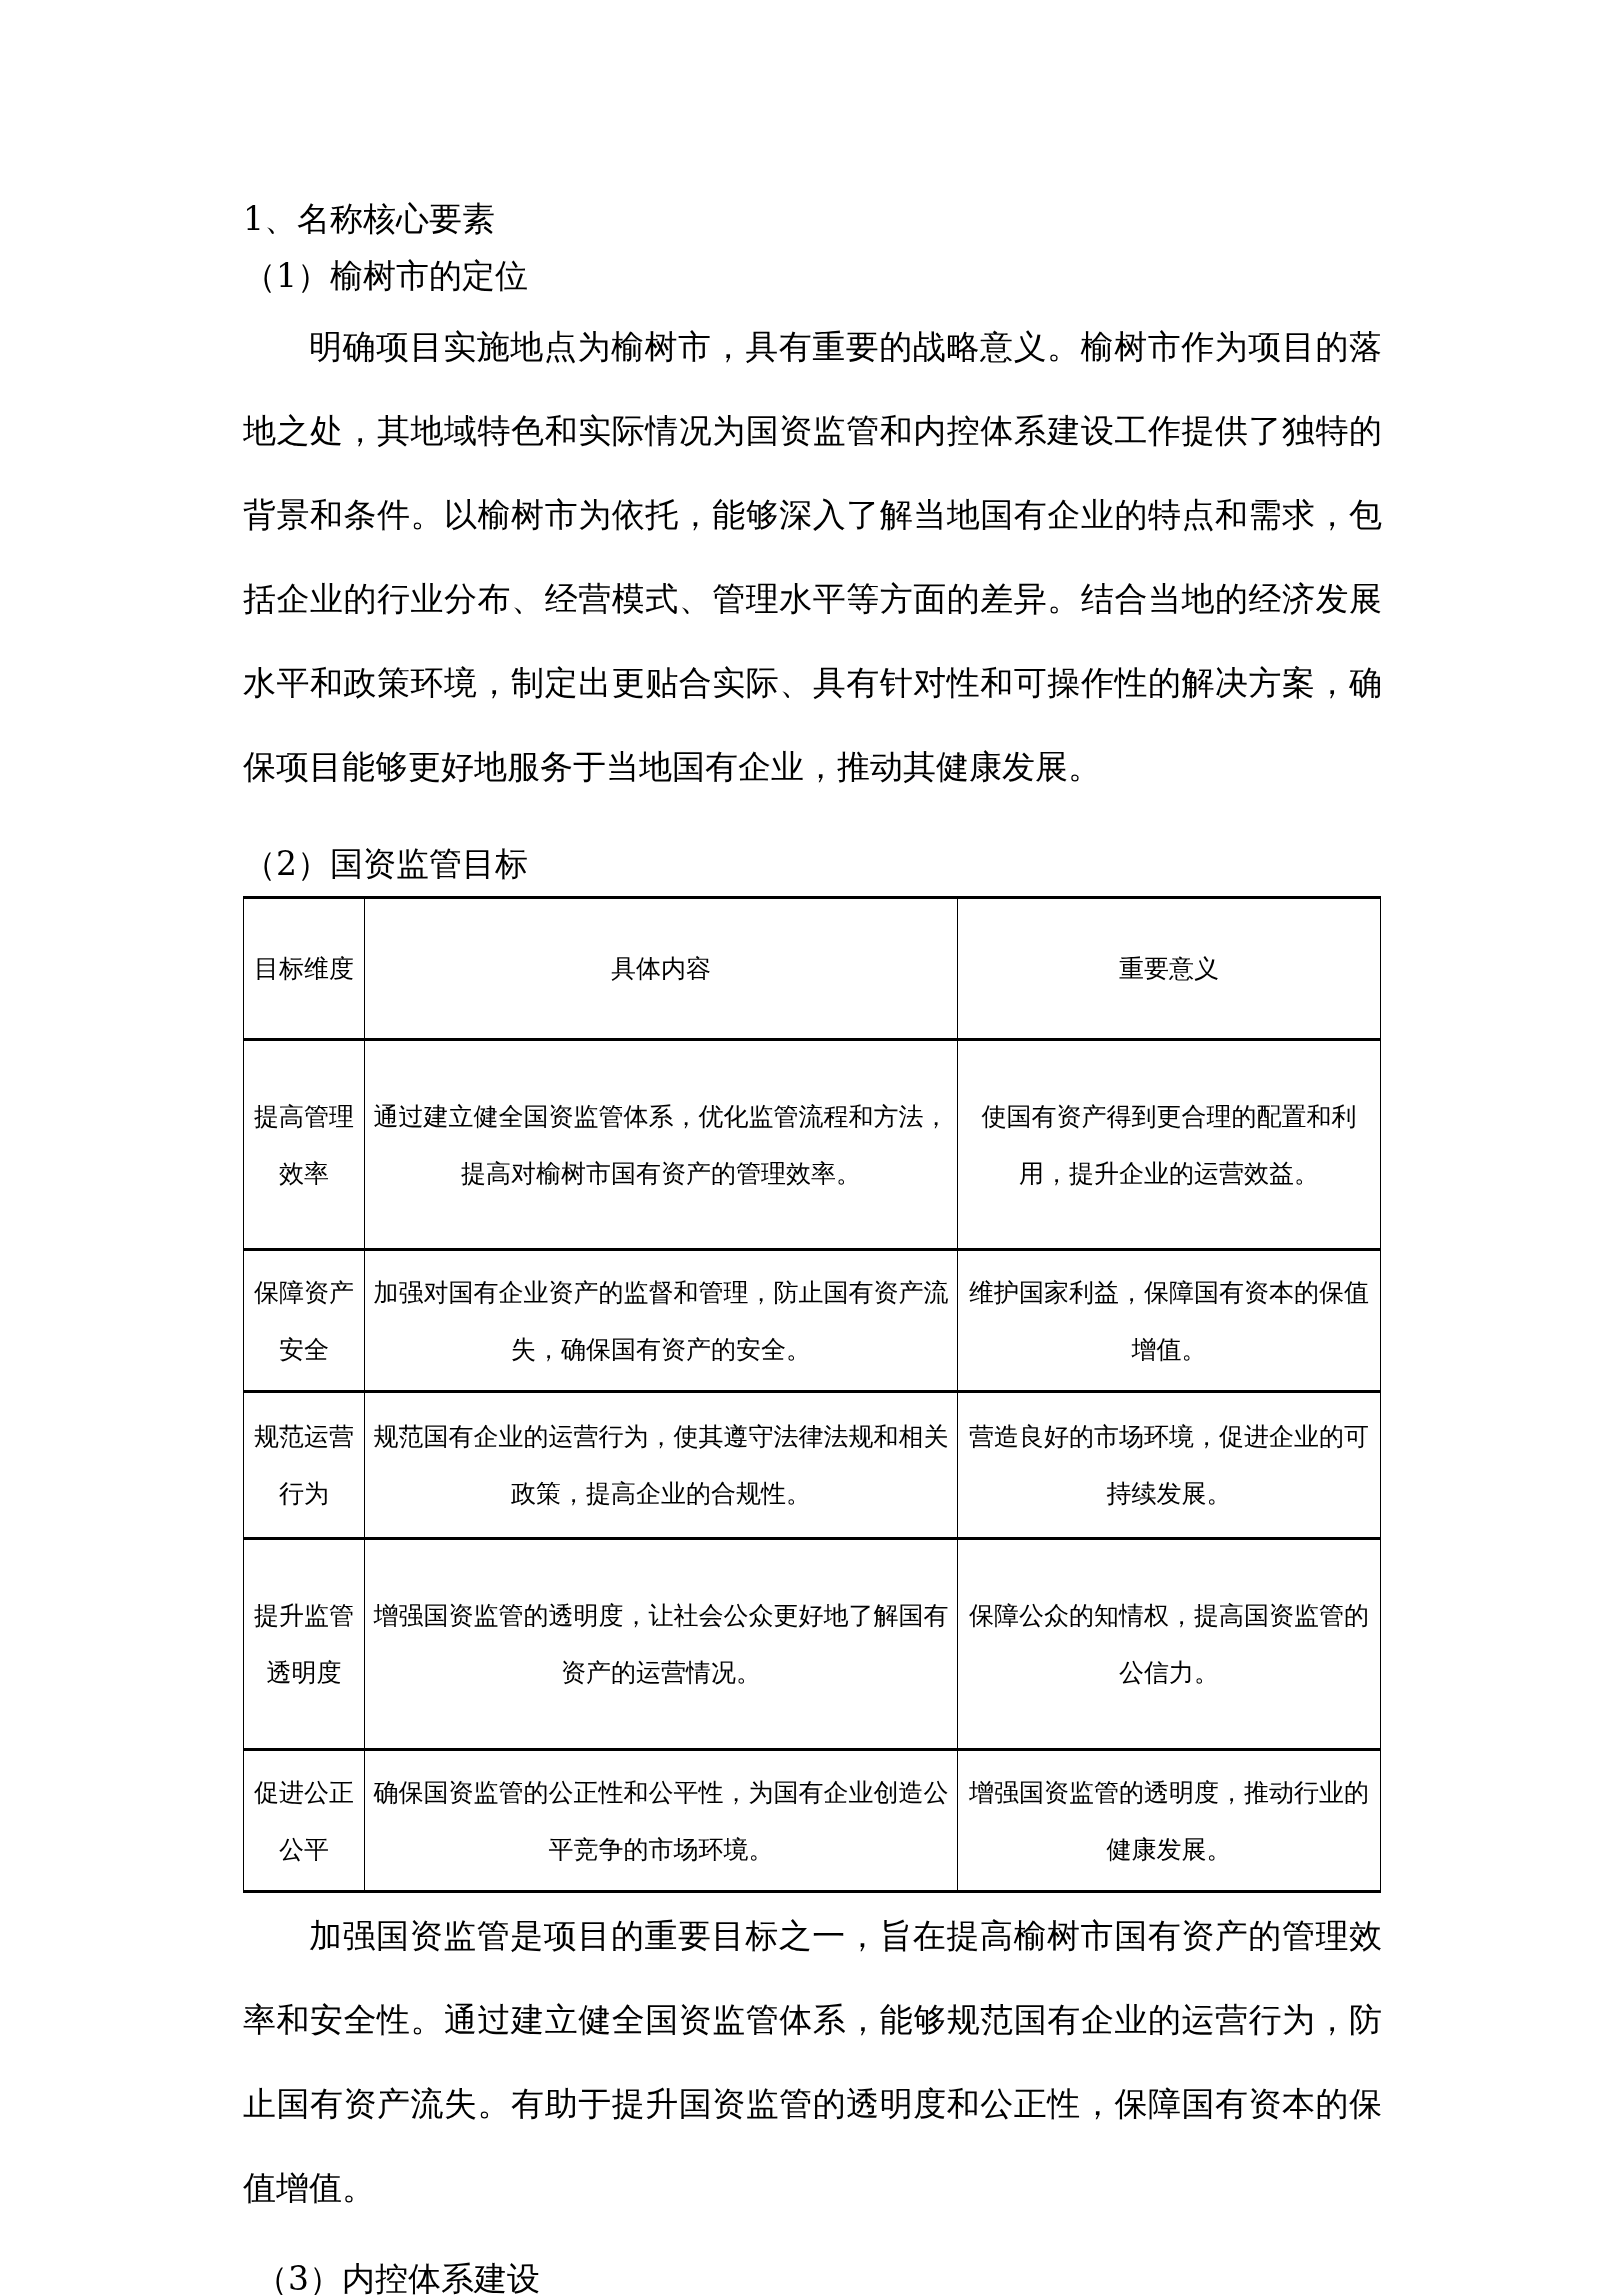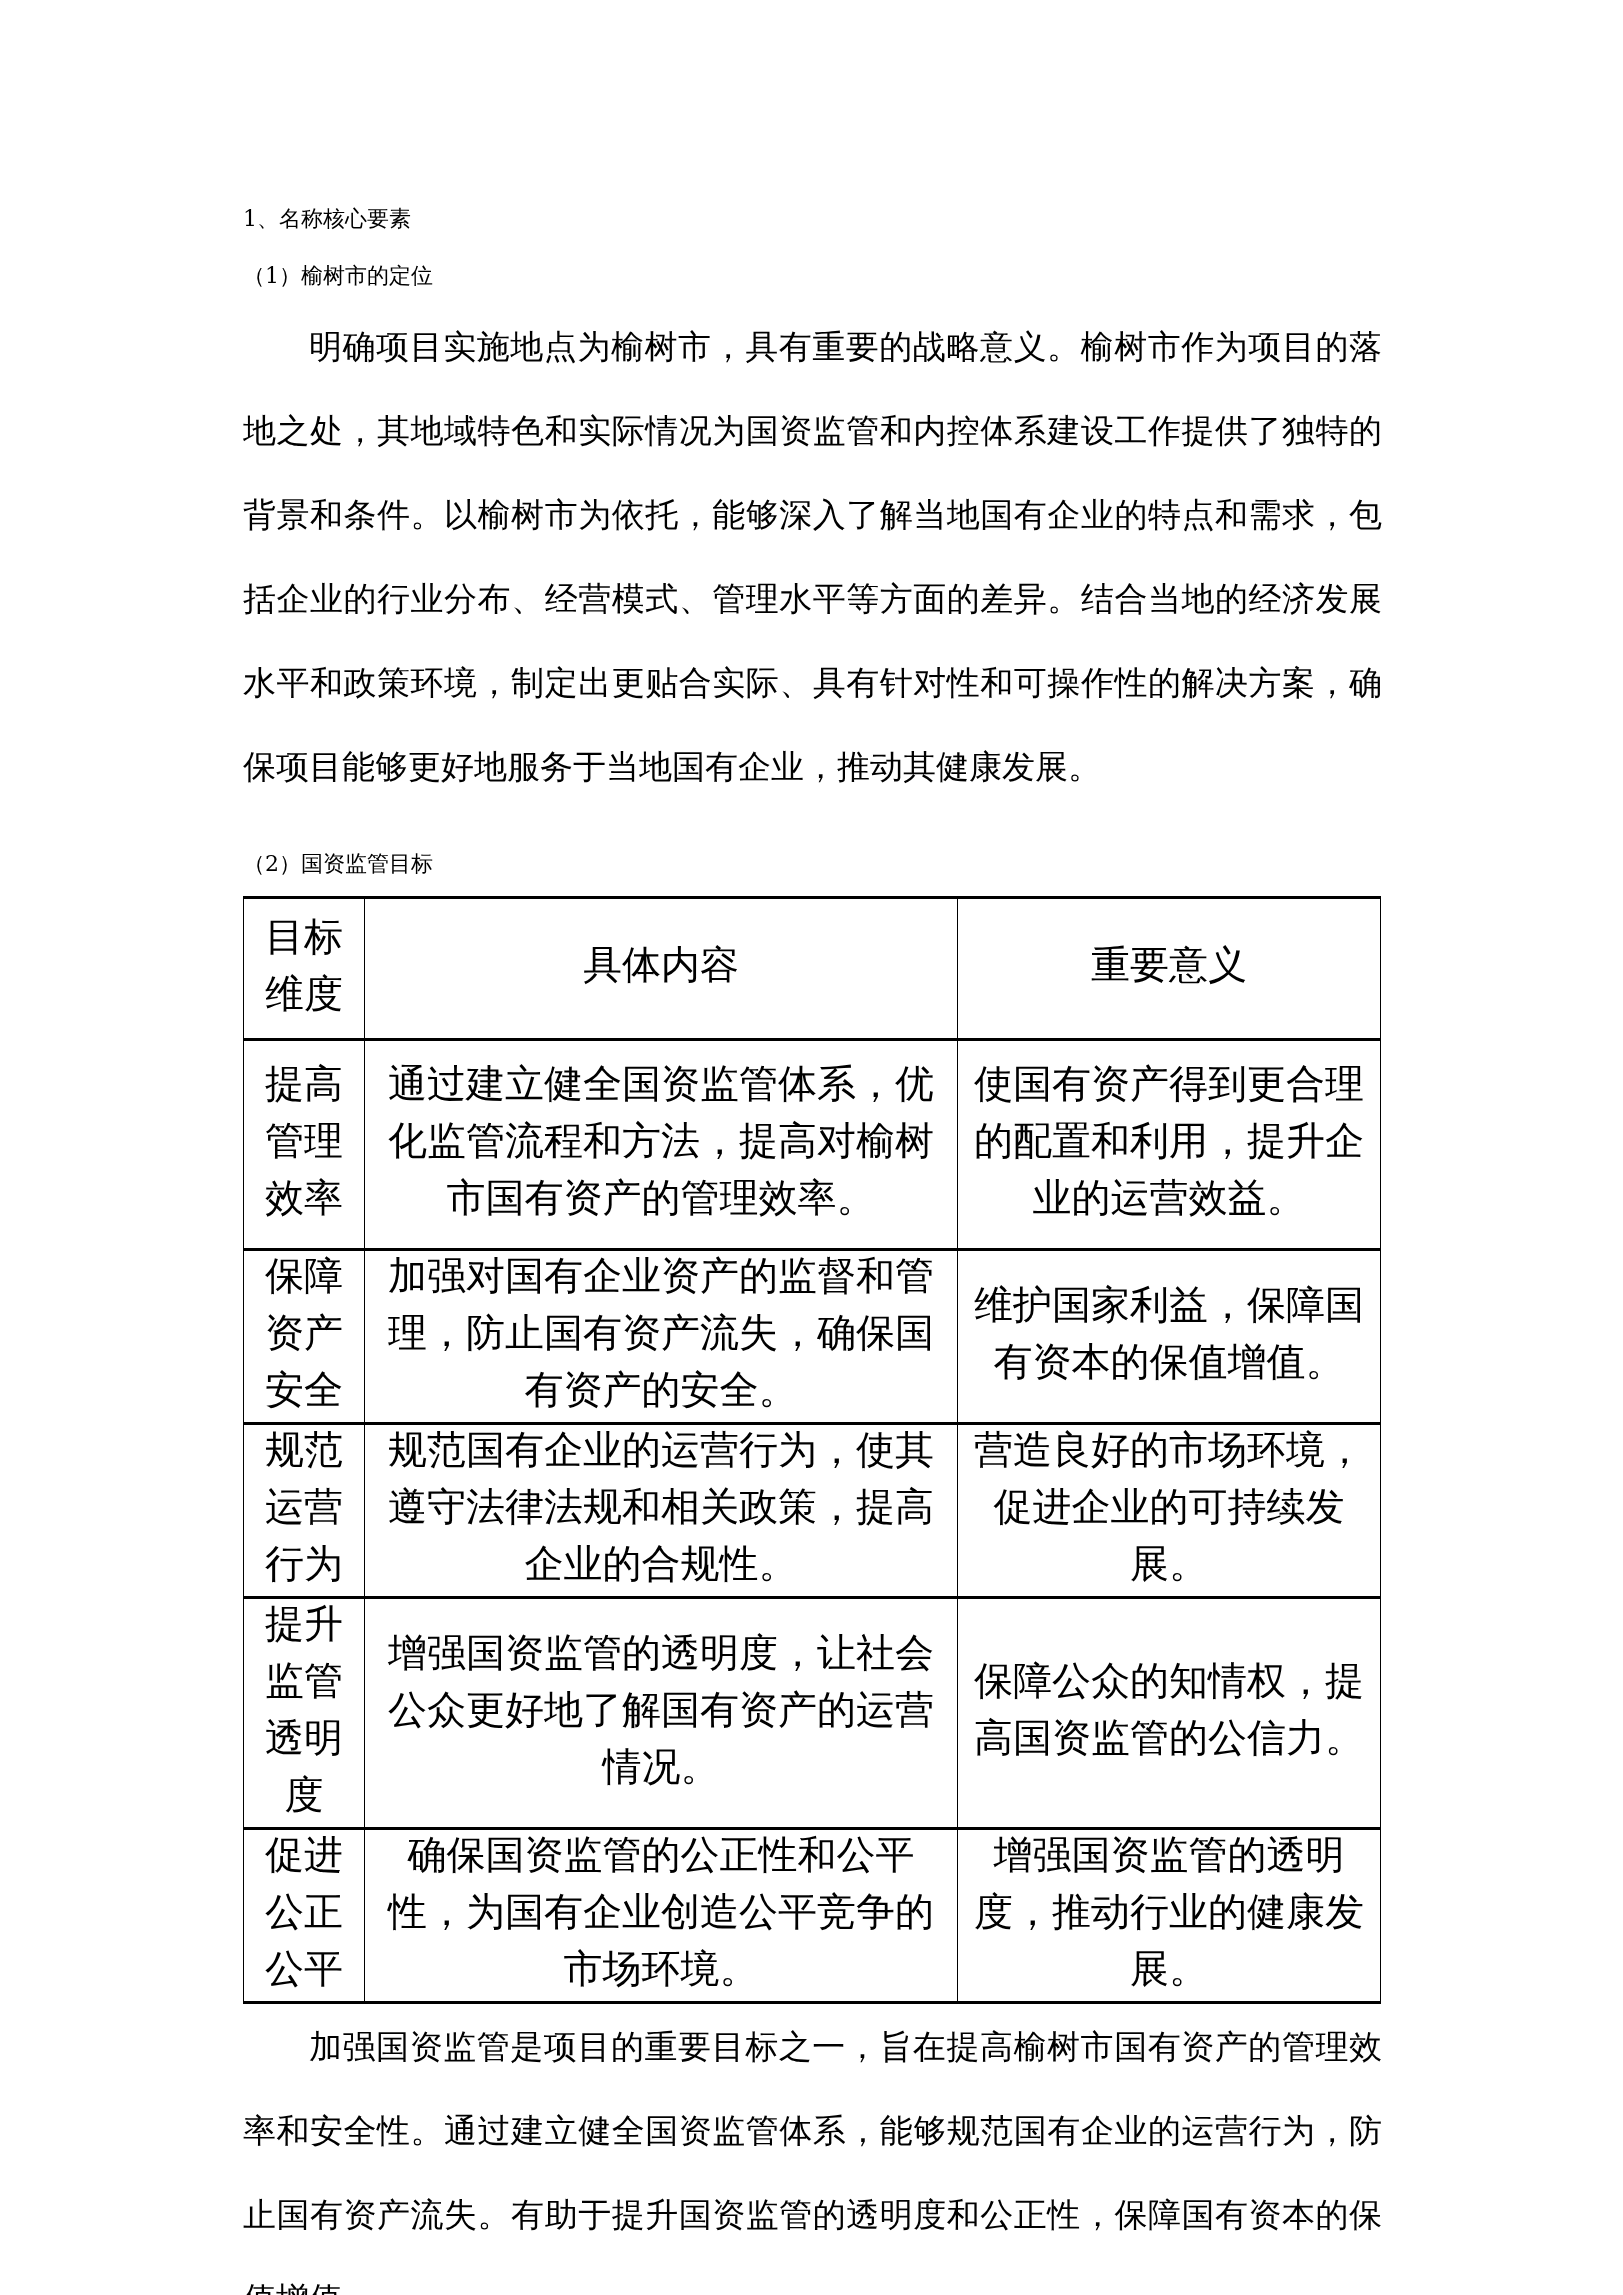--- a/index.html
+++ b/index.html
@@ -16,21 +16,21 @@
     color: #000000;
     overflow: hidden;
   }
   .content {
     position: absolute;
     left: 243px;
     top: 0;
     width: 1139px;
   }
   .h {
-    font-size: 22px;
+    font-size: 33px;
     line-height: 57px;
     font-weight: normal;
     text-align: left;
     white-space: nowrap;
   }
   .h1 { margin-top: 190px; }
   .h2 { margin-top: 0px; }
   .h3 { margin-top: 26px; }
   .h4 { margin-top: 19.6px; margin-left: 12px; }
   .para {
@@ -39,23 +39,22 @@
     text-align: justify;
     text-justify: inter-character;
     text-indent: 2em;
     margin-top: 1.3px;
   }
   table.goals {
     border-collapse: collapse;
     table-layout: fixed;
     width: 1137px;
     margin-top: 3.9px;
-    font-size: 39px;
+    font-size: 25px;
     line-height: 57px;
-    font-family: Liberation Mono, monospace;
   }
   table.goals col.c1 { width: 121px; }
   table.goals col.c2 { width: 593px; }
   table.goals col.c3 { width: 423px; }
   table.goals td, table.goals th {
     border-left: 1.3px solid #000000;
     border-right: 1.3px solid #000000;
     border-top: 3.3px solid #000000;
     border-bottom: 3.3px solid #000000;
     font-weight: normal;

